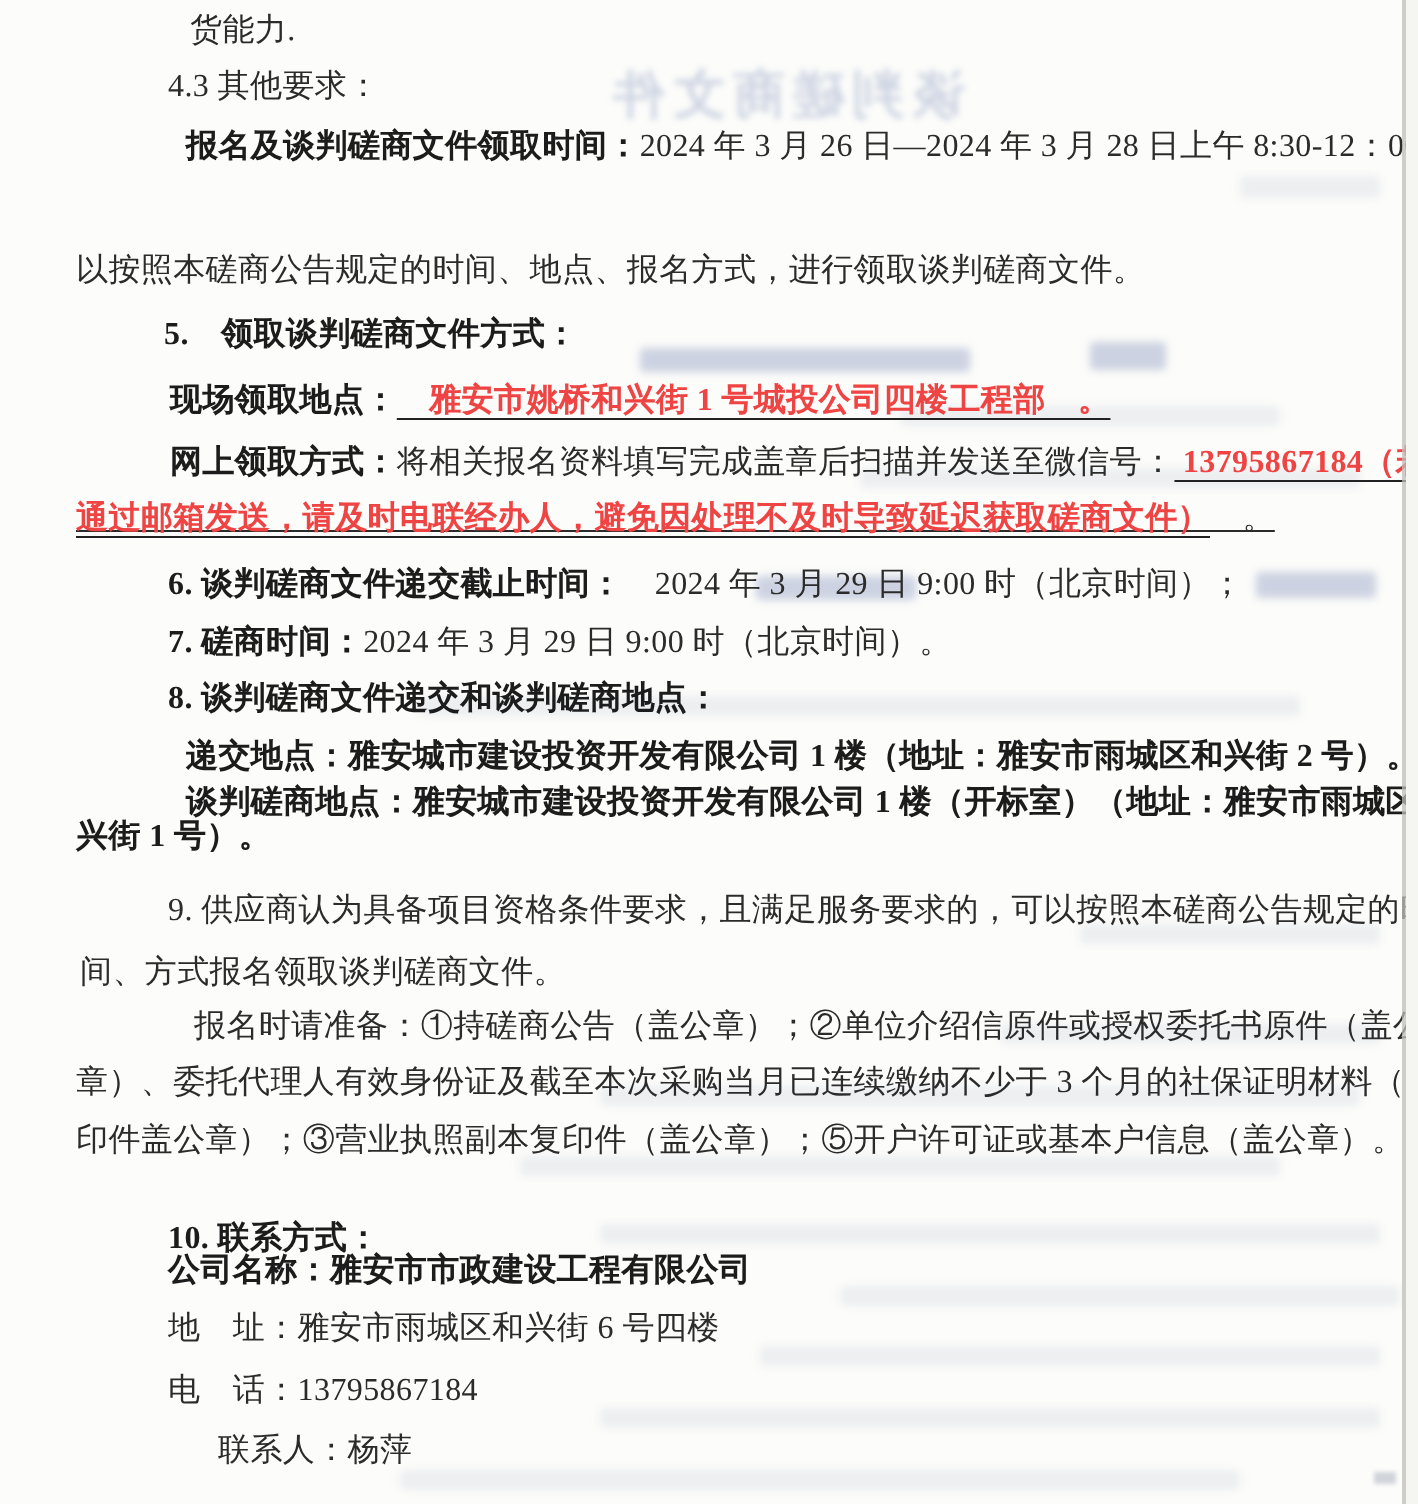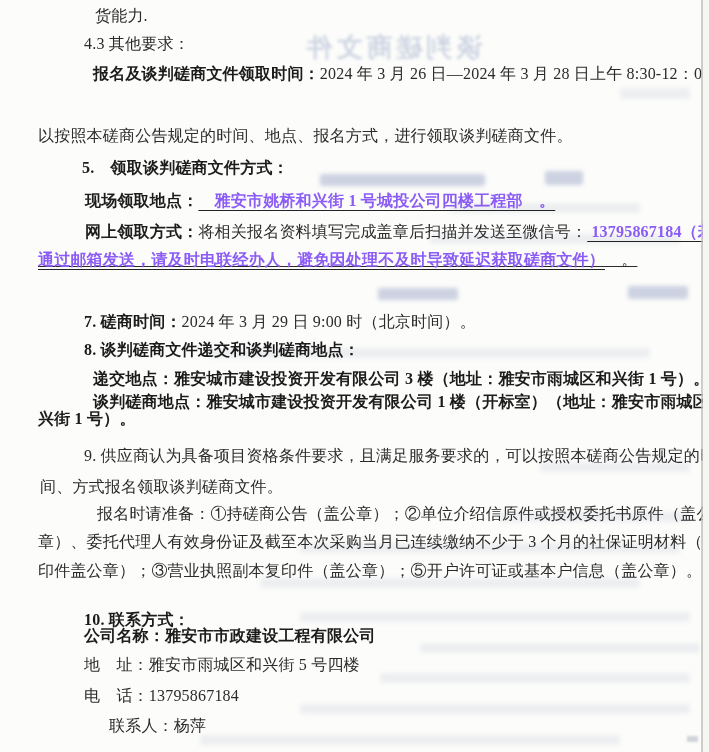--- a/index.html
+++ b/index.html
@@ -10,21 +10,21 @@
     color:#2b2b2b;
   }
   .page{position:absolute;inset:0;}
   .ln{
     position:absolute;font-size:16px;line-height:20px;
     white-space:nowrap;letter-spacing:0.2px;
   }
   .seg-n{font-weight:normal;}
   .seg-b{font-weight:bold;color:#1c1c1c;}
   .seg-bu{
-    font-weight:bold;color:#8b5cf6;
+    font-weight:bold;color:#ef4444;
     text-decoration:underline;text-underline-offset:4px;
     text-decoration-thickness:1.4px;text-decoration-color:#222;
   }
   
   .bt-title{
     position:absolute;left:283px;top:30px;width:218px;height:32px;
     font-size:26px;font-weight:bold;text-align:center;
     color:#96a5c6;opacity:.45;filter:blur(1.6px);
     transform:scaleX(-1);letter-spacing:4px;
   }
@@ -85,28 +85,31 @@
   </div>
   <div class="ln" style="left:85px;top:191px;">
     <span class="seg-b">现场领取地点：</span><span class="seg-bu">　雅安市姚桥和兴街 1 号城投公司四楼工程部　。</span>
   </div>
   <div class="ln" style="left:85px;top:222px;">
     <span class="seg-b">网上领取方式：</span><span class="seg-n">将相关报名资料填写完成盖章后扫描并发送至微信号：</span><span class="seg-bu"> 13795867184（若</span>
   </div>
   <div class="ln" style="left:38px;top:250px;text-decoration:underline;">
     <span class="seg-bu">通过邮箱发送，请及时电联经办人，避免因处理不及时导致延迟获取磋商文件）</span><span class="seg-n">　。</span>
   </div>
+  <div class="ln" style="left:84px;top:283px;">
+    <span class="seg-b">6. 谈判磋商文件递交截止时间：</span><span class="seg-n">　2024 年 3 月 29 日 9:00 时（北京时间）；</span>
+  </div>
   <div class="ln" style="left:84px;top:312px;">
     <span class="seg-b">7. 磋商时间：</span><span class="seg-n">2024 年 3 月 29 日 9:00 时（北京时间）。</span>
   </div>
   <div class="ln" style="left:84px;top:340px;">
     <span class="seg-b">8. 谈判磋商文件递交和谈判磋商地点：</span>
   </div>
   <div class="ln" style="left:93px;top:369px;">
-    <span class="seg-b">递交地点：雅安城市建设投资开发有限公司 3 楼（地址：雅安市雨城区和兴街 1 号）。</span>
+    <span class="seg-b">递交地点：雅安城市建设投资开发有限公司 1 楼（地址：雅安市雨城区和兴街 2 号）。</span>
   </div>
   <div class="ln" style="left:93px;top:392px;">
     <span class="seg-b">谈判磋商地点：雅安城市建设投资开发有限公司 1 楼（开标室）（地址：雅安市雨城区和</span>
   </div>
   <div class="ln" style="left:38px;top:409px;">
     <span class="seg-b">兴街 1 号）。</span>
   </div>
   <div class="ln" style="left:84px;top:446px;">
     <span class="seg-n">9. 供应商认为具备项目资格条件要求，且满足服务要求的，可以按照本磋商公告规定的时</span>
   </div>
@@ -122,21 +125,21 @@
   <div class="ln" style="left:38px;top:561px;">
     <span class="seg-n">印件盖公章）；③营业执照副本复印件（盖公章）；⑤开户许可证或基本户信息（盖公章）。</span>
   </div>
   <div class="ln" style="left:84px;top:597px;margin-top:13px;">
     <span class="seg-b">10. 联系方式：</span>
   </div>
   <div class="ln" style="left:84px;top:626px;">
     <span class="seg-b">公司名称：雅安市市政建设工程有限公司</span>
   </div>
   <div class="ln" style="left:84px;top:655px;">
-    <span class="seg-n">地　址：雅安市雨城区和兴街 5 号四楼</span>
+    <span class="seg-n">地　址：雅安市雨城区和兴街 6 号四楼</span>
   </div>
   <div class="ln" style="left:84px;top:686px;">
     <span class="seg-n">电　话：13795867184</span>
   </div>
   <div class="ln" style="left:84px;top:716px;margin-left:25px;">
     <span class="seg-n">联系人：杨萍</span>
   </div>
 
   <div class="edge-shade"></div>
   <div class="edge-line"></div>

